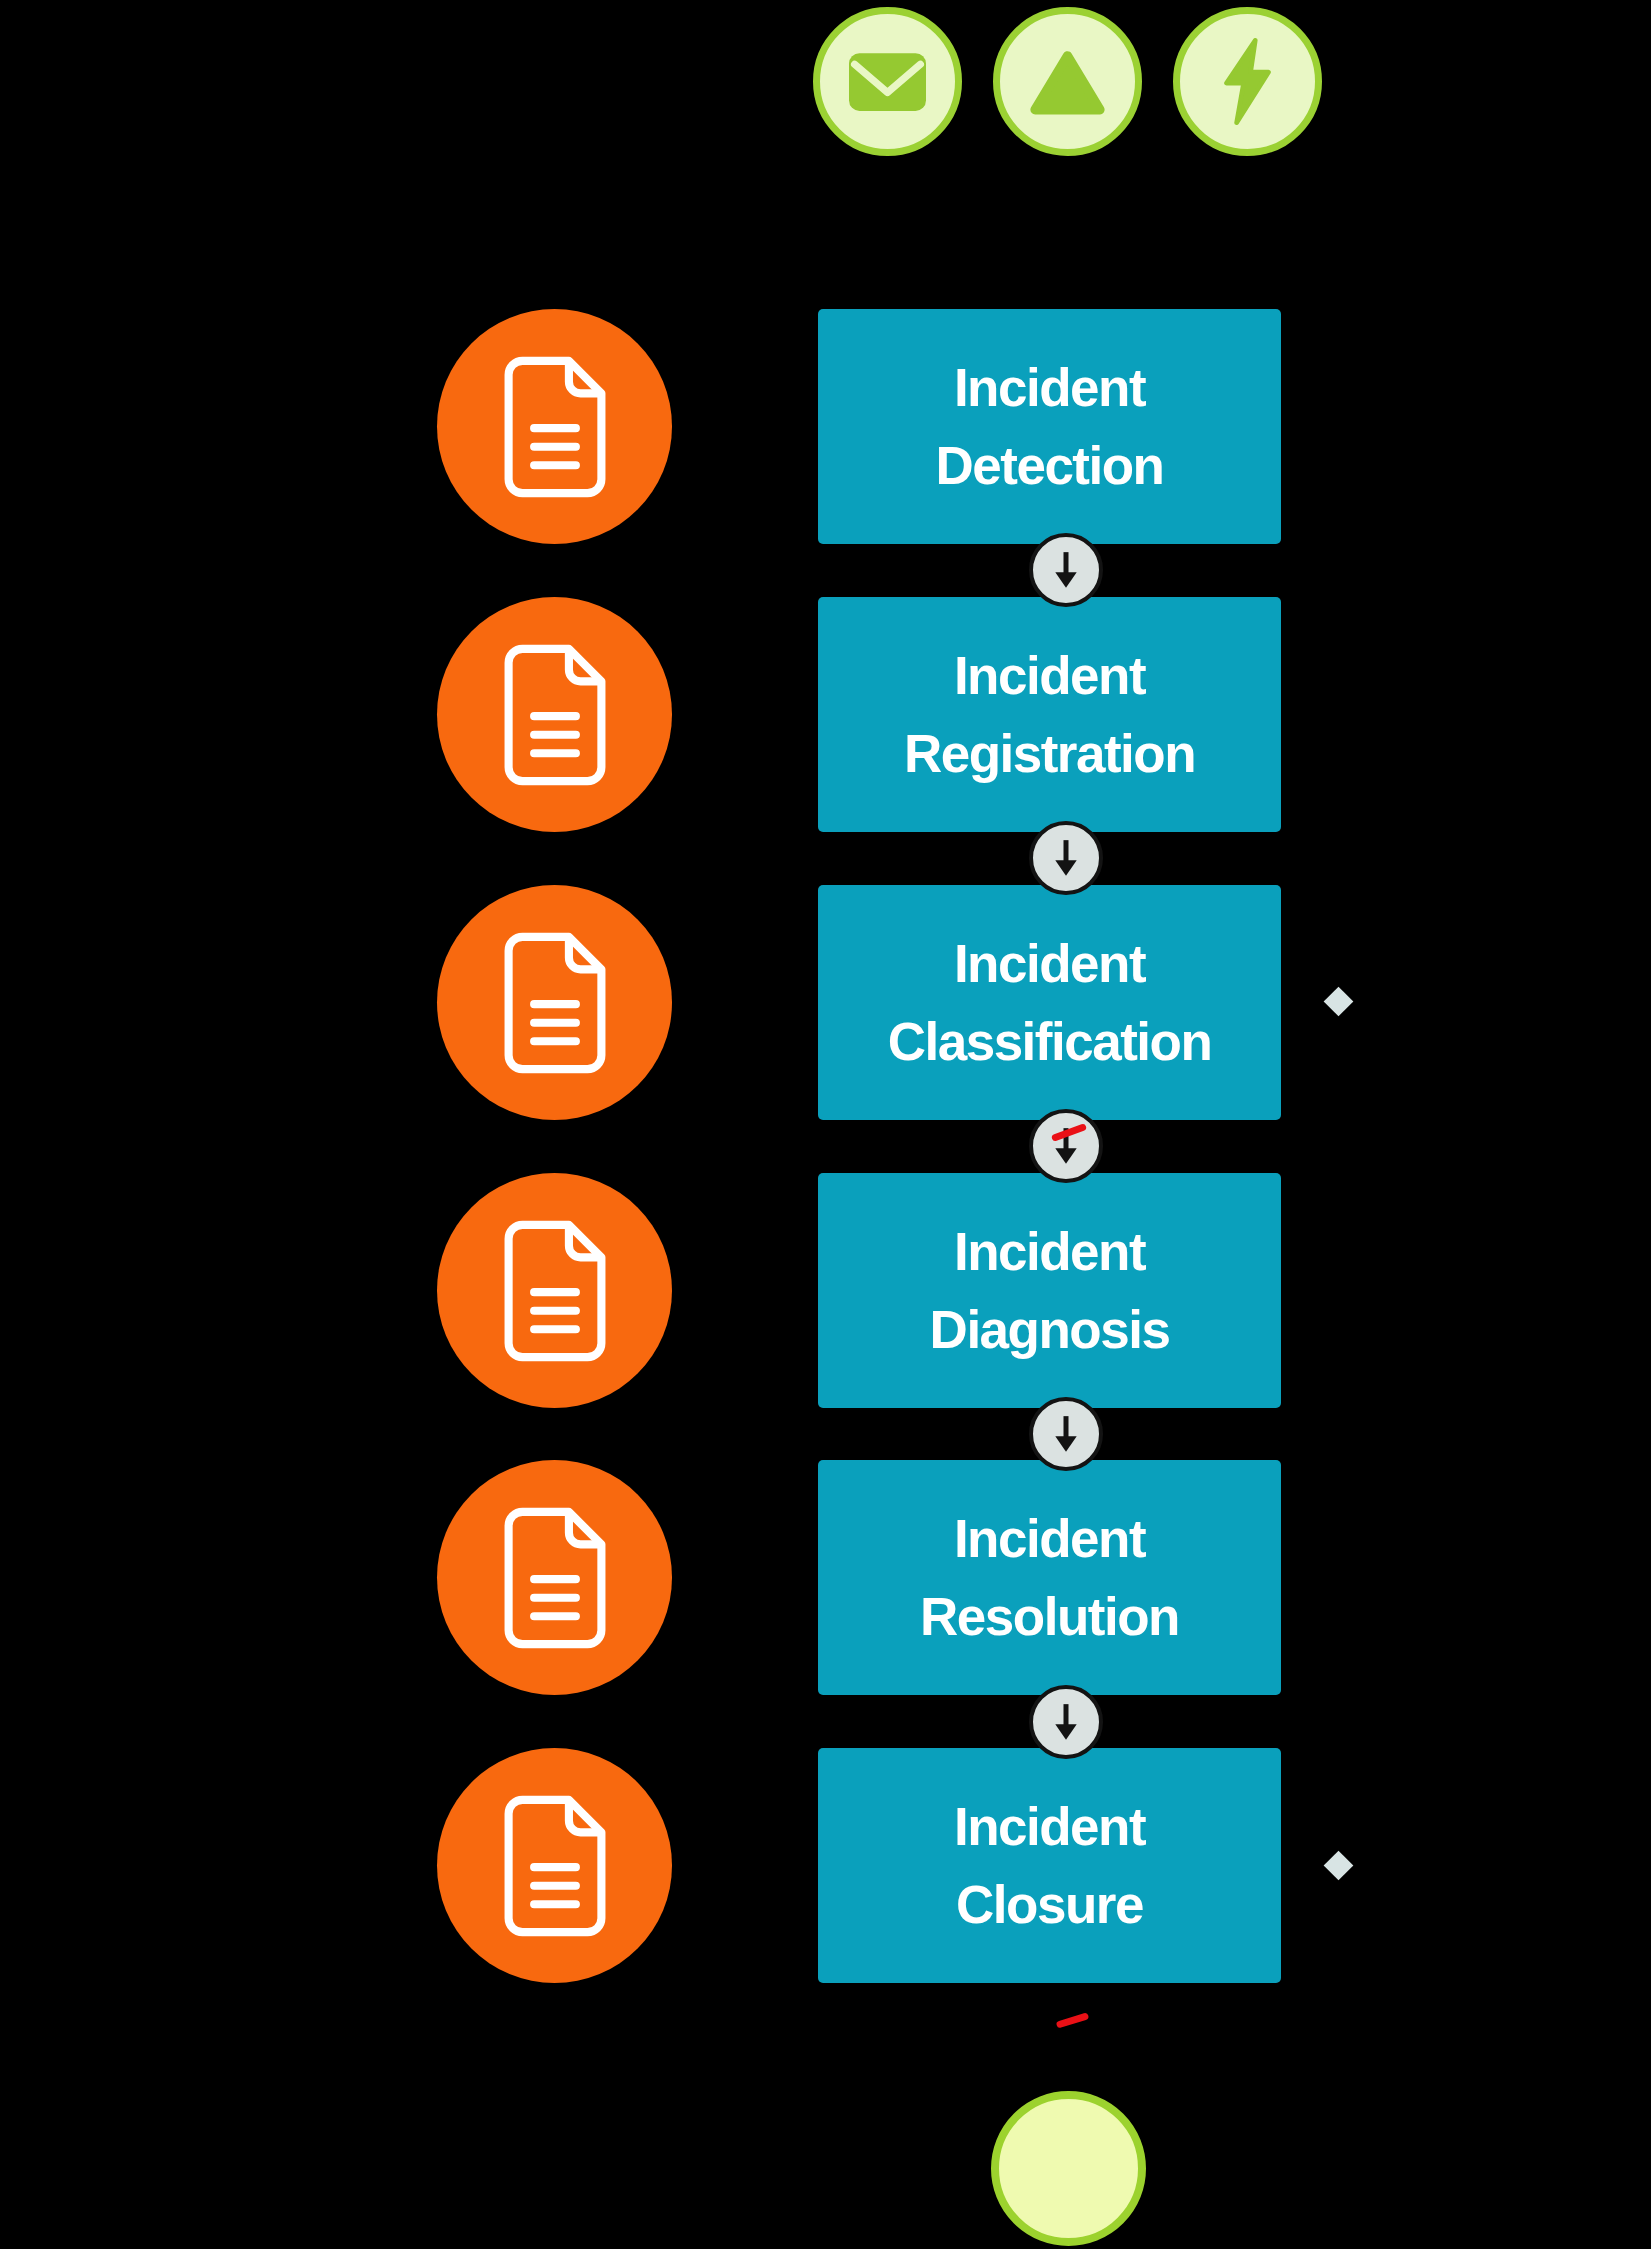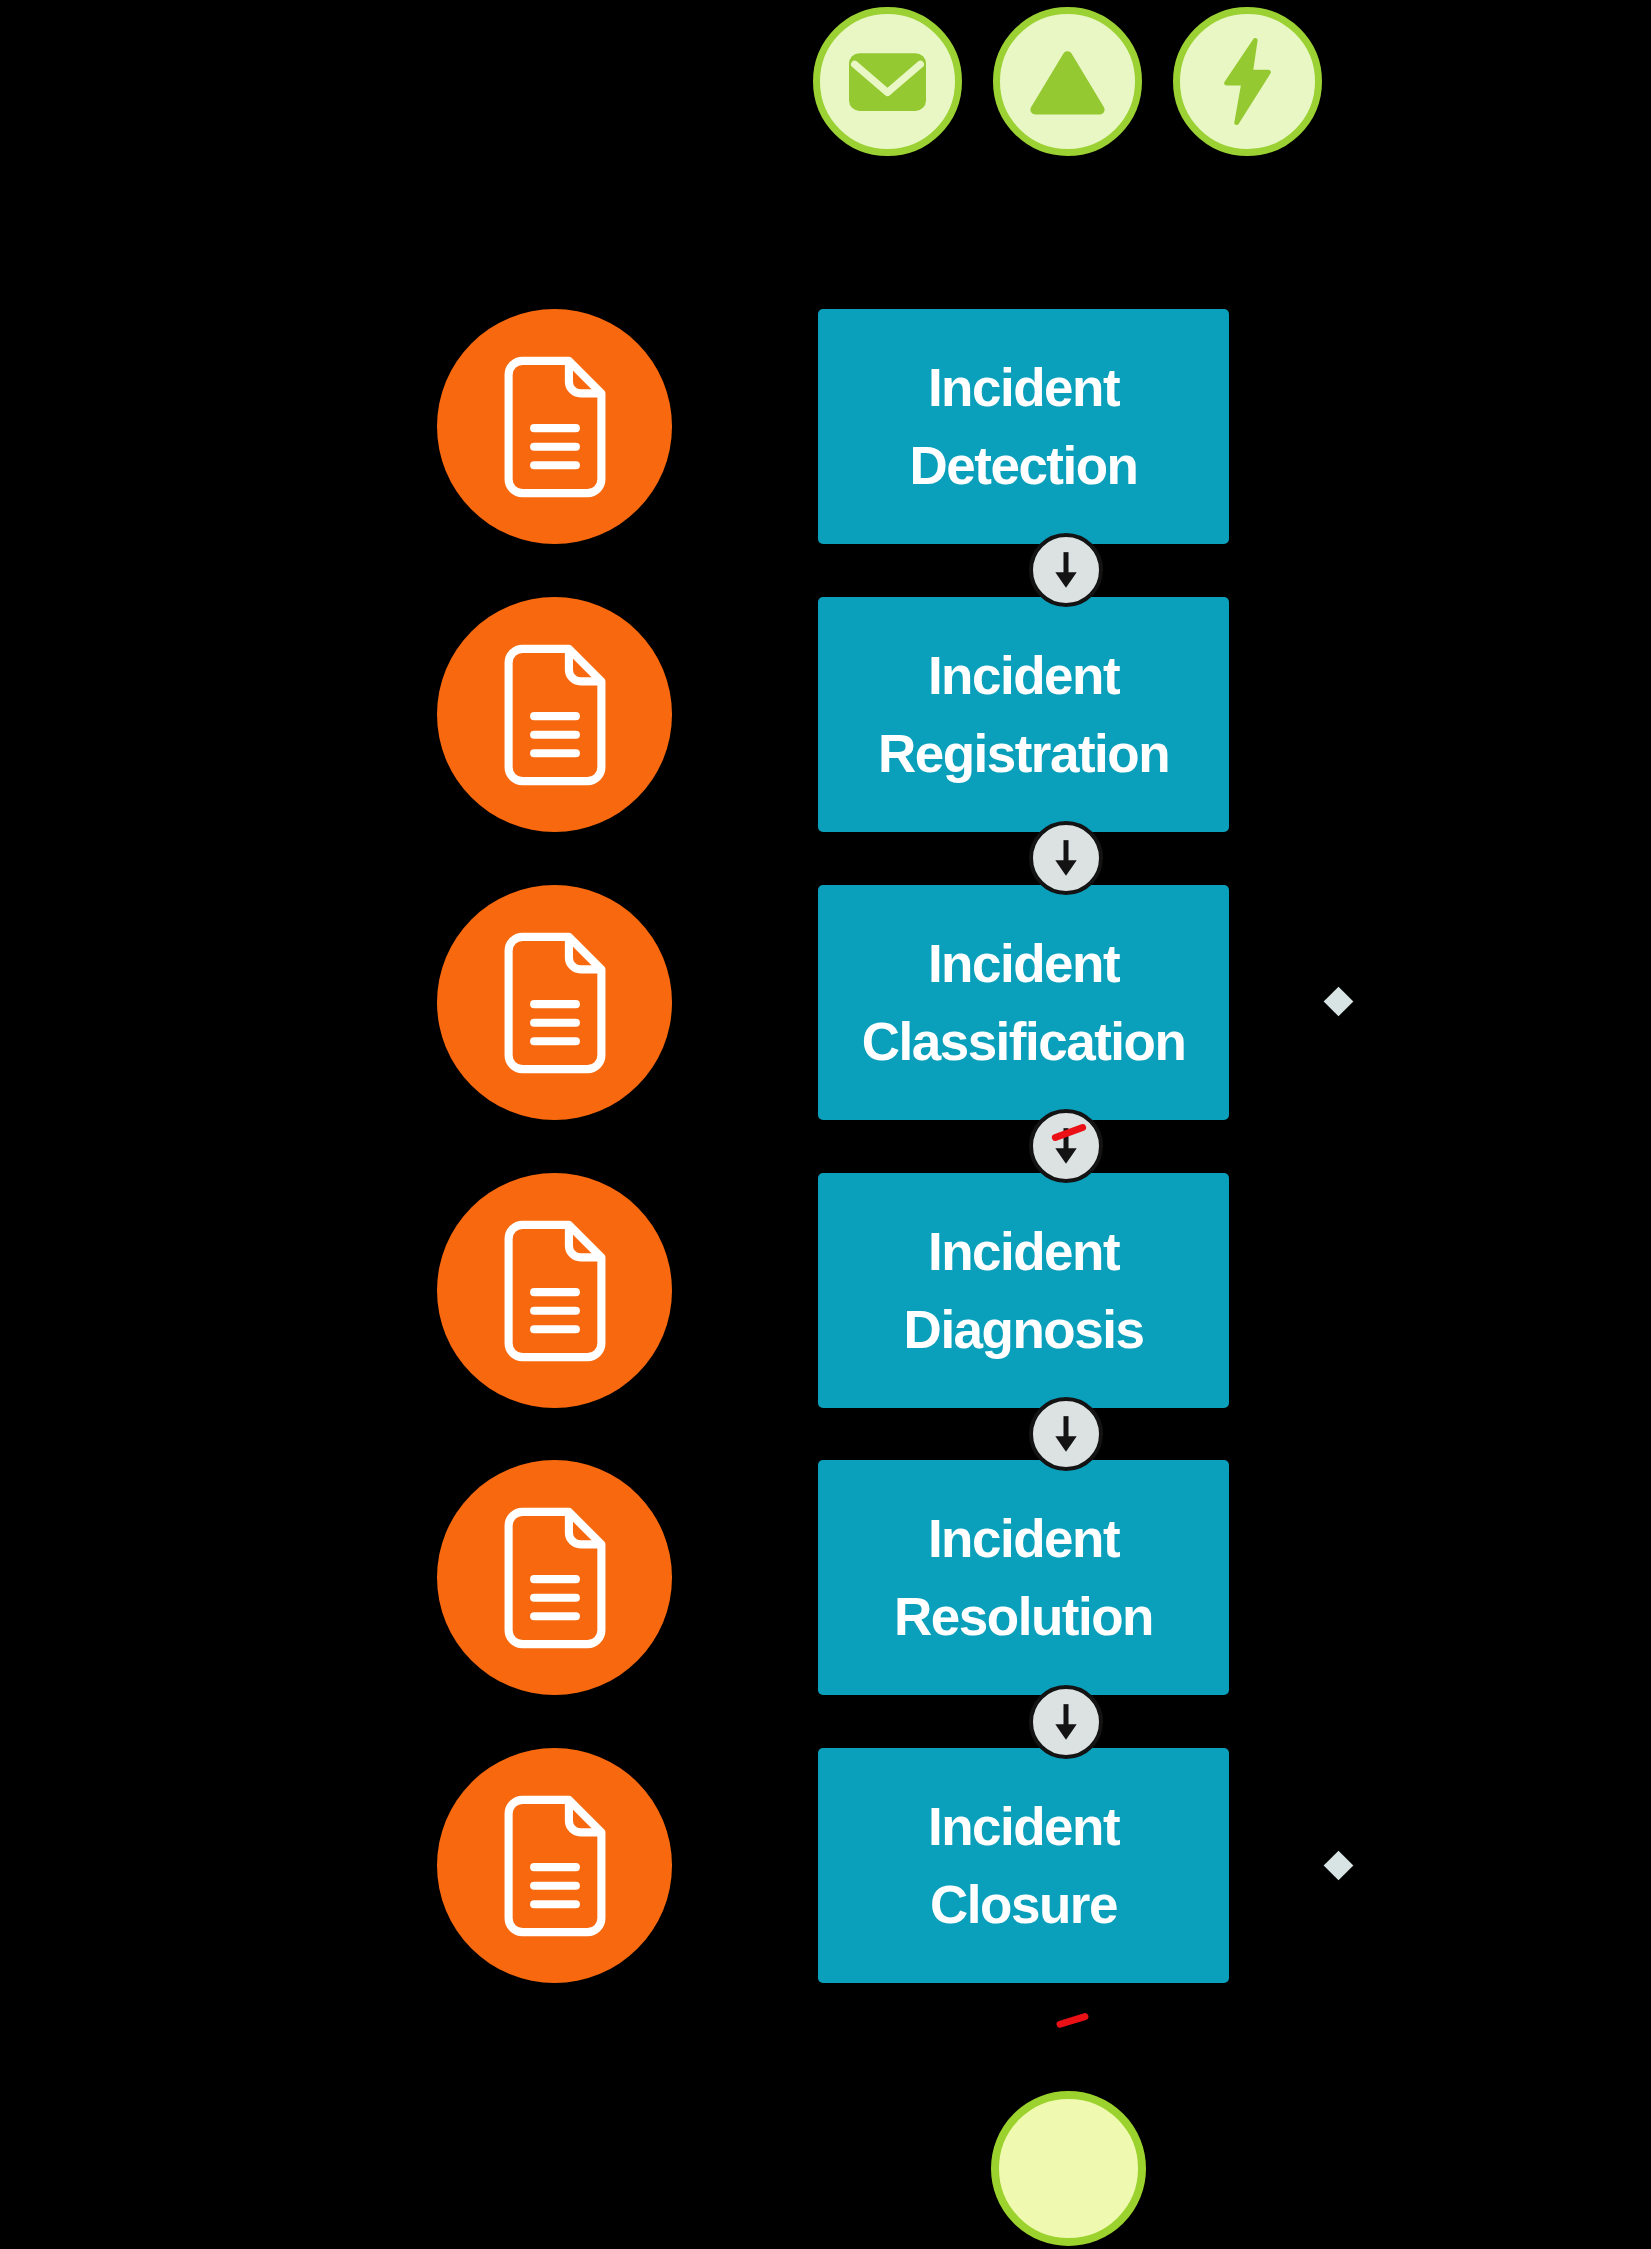--- a/index.html
+++ b/index.html
@@ -16,21 +16,21 @@
     display:flex;align-items:center;justify-content:center;
   }
   
   .doc-circle{
     width:235px;height:235px;border-radius:50%;
     background:var(--orange-circle);
     display:flex;align-items:center;justify-content:center;
   }
   
   .step-box{
-    width:411px;height:235px;border-radius:5px;
+    width:463px;height:235px;border-radius:5px;
     background:var(--box-fill);
     display:flex;align-items:center;justify-content:center;text-align:center;
   }
   .box-label{
     color:var(--box-text);font-size:53px;font-weight:700;
     line-height:78px;letter-spacing:-1.5px;white-space:pre-line;
   }
   
   .connector{
     width:74px;height:74px;box-sizing:border-box;border-radius:50%;

